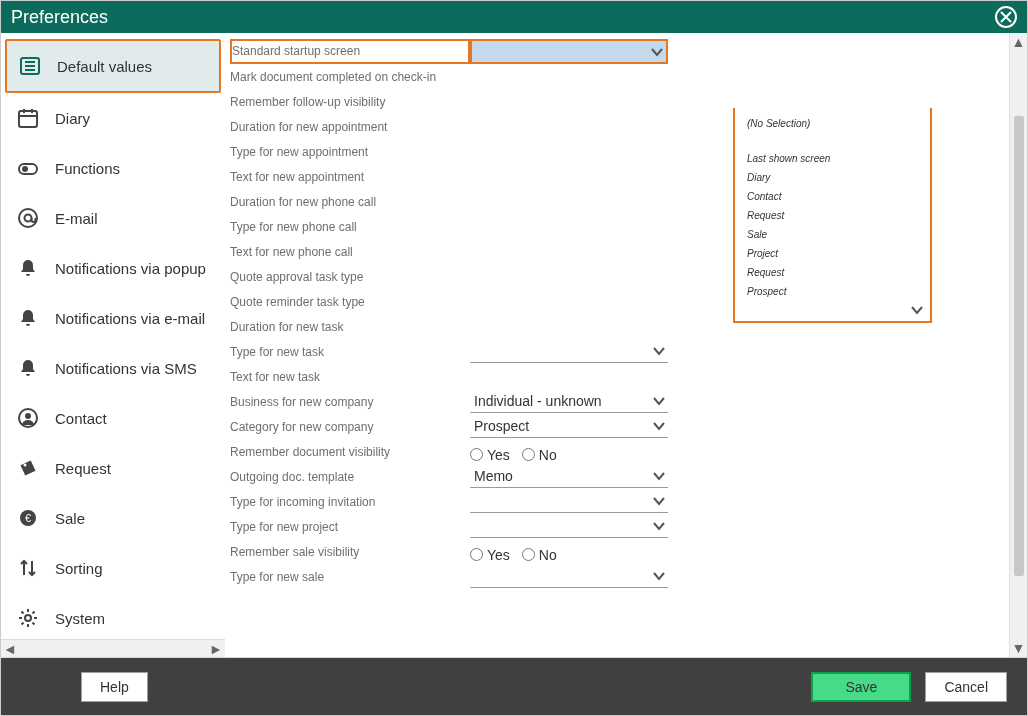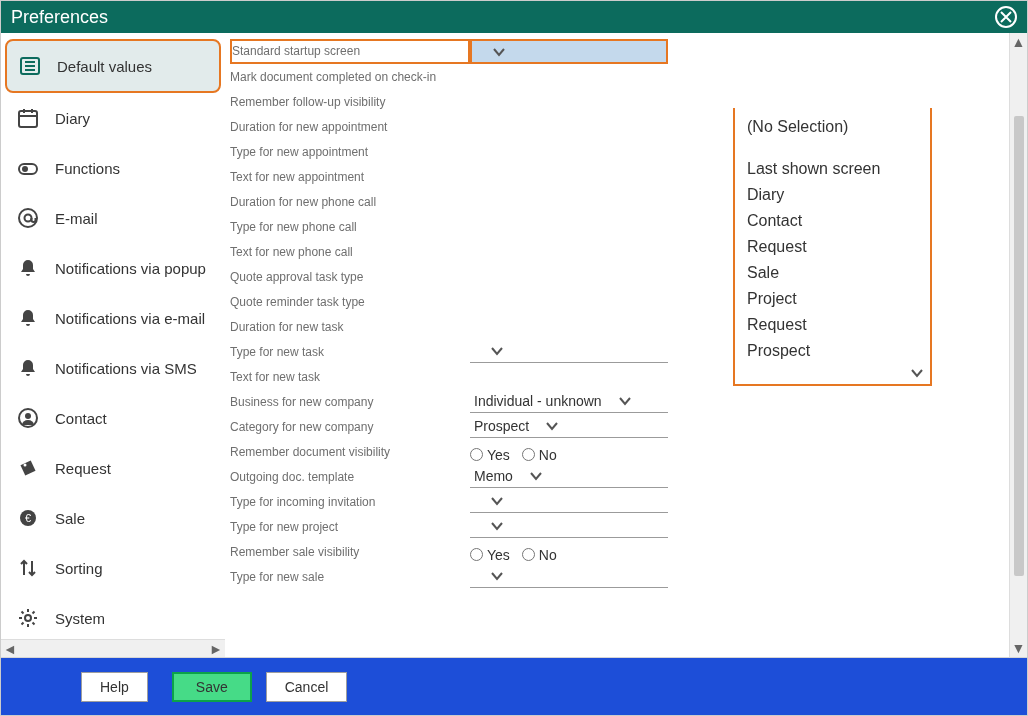--- a/index.html
+++ b/index.html
@@ -6,48 +6,48 @@
 body { font-family: "Segoe UI", Arial, sans-serif; font-size: 14px; color: #333; background: #fff; }
 .window { width: 1028px; height: 716px; border: 1px solid #ccc; display: flex; flex-direction: column; position: relative; }
 .titlebar { background: #0c6b5d; height: 32px; display: flex; align-items: center; justify-content: space-between; padding: 0 10px; color: #fff; }
 .titlebar .title { font-size: 18px; }
 .close-btn { width: 22px; height: 22px; border: 2px solid #fff; border-radius: 50%; display: flex; align-items: center; justify-content: center; cursor: pointer; }
 .close-btn svg { width: 12px; height: 12px; }
 .content { flex: 1; display: flex; position: relative; overflow: hidden; background: #fff; }
 .sidebar-wrap { width: 225px; border-right: 1px solid #fff; position: relative; display: flex; flex-direction: column; }
 .sidebar { flex: 1; overflow-y: auto; padding: 6px 4px; }
 .side-item { display: flex; align-items: center; gap: 16px; padding: 14px 12px; cursor: pointer; color: #333; }
-.side-item.active { background: #e2ebeb; border: 2px solid #e67722; border-radius: 8px; }
+.side-item.active { background: #e2ebeb; border: 2px solid #e67722; border-radius: 2px; }
 .side-item .icon { width: 22px; height: 22px; display: flex; align-items: center; justify-content: center; color: #444; }
 .side-item.active .icon { color: #0c6b5d; }
 .side-item .label { font-size: 15px; }
 .hscroll { height: 18px; background: #f0f0f0; border-top: 1px solid #ddd; display: flex; align-items: center; justify-content: space-between; padding: 0 2px; }
 .hscroll .arrow { width: 14px; height: 14px; display: flex; align-items: center; justify-content: center; color: #666; }
 .main-wrap { flex: 1; display: flex; position: relative; }
 .main { flex: 1; overflow-y: auto; padding: 6px 4px 6px 4px; }
 .vscroll { width: 18px; background: #f0f0f0; border-left: 1px solid #ddd; display: flex; flex-direction: column; align-items: center; justify-content: space-between; padding: 2px 0; }
 .vscroll .thumb { width: 10px; background: #c8c8c8; border-radius: 2px; }
 .vscroll .arrow { width: 14px; height: 14px; color: #666; display:flex; align-items:center; justify-content:center;}
 .pref-row { display: flex; align-items: center; height: 25px; }
 .pref-label { width: 240px; color: #6f6f6f; font-size: 12px; white-space: nowrap; overflow: hidden; }
 .pref-row.hl .pref-label { border: 2px solid #e67722; background: #fff; height: 25px; line-height: 21px; }
 .pref-control { width: 198px; }
-.dd { height: 22px; border-bottom: 1px solid #9b9b9b; display: flex; align-items: center; padding: 0 2px 0 4px; cursor: pointer; background: #fff; color:#333;gap:16px; }
+.dd { height: 22px; border-bottom: 1px solid #9b9b9b; display: flex; align-items: center; justify-content: space-between; padding: 0 2px 0 4px; cursor: pointer; background: #fff; color:#333;gap:16px; }
 .dd.open { background: #c4d9ec; border: 2px solid #e67722; height: 25px; }
 .dd .chev { width: 14px; height: 14px; color: #555; }
 .radiogrp { display: flex; gap: 12px; align-items: flex-end; height: 22px; }
 .radiogrp label { display: flex; align-items: center; gap: 4px; color:#333; cursor:pointer;}
 .radiogrp input { margin:0; }
 .dropdown-list { position: absolute; left: 507px; top: 75px; width: 199px; background: #fff; border: 2px solid #e67722; border-top: none; z-index: 10; padding: 6px 4px 20px 12px; }
-.dropdown-list .dd-item { padding: 4px 0; cursor: pointer; font-size: 16px; color: #333; }
+.dropdown-list .dd-item { padding: 4px 0; cursor: pointer; font-size: 10px; color: #333; font-style: italic; }
 .dropdown-list .dd-group-gap { height: 16px; }
 .dropdown-list .dd-chev-bottom { position: absolute; right: 6px; bottom: 4px; color: #555; }
-.footer { height: 58px; border-top: 1px solid #d6d6d6; display: flex; align-items: center; justify-content: flex-start; padding: 0 20px 0 80px; background: #1d4ed8; }
+.footer { height: 58px; border-top: 1px solid #d6d6d6; display: flex; align-items: center; justify-content: space-between; padding: 0 20px 0 80px; background: #404040; }
 .btn { height: 30px; padding: 0 18px; border: 1px solid #9e9e9e; background: #fff; color: #333; font-size: 14px; cursor: pointer; }
-.btn.save { background: #46db87; border: 2px solid #0ca24a; padding: 0 22px; margin-left: 24px; }
+.btn.save { background: #46db87; border: 2px solid #0ca24a; padding: 0 32px; margin-left: 24px; }
 .footer .right { display:flex; gap:14px; }
 svg { display:block; }
 </style>
 </head>
 <body>
 
 <div class="window">
   <div class="titlebar">
     <span class="title">Preferences</span>
     <div class="close-btn">

